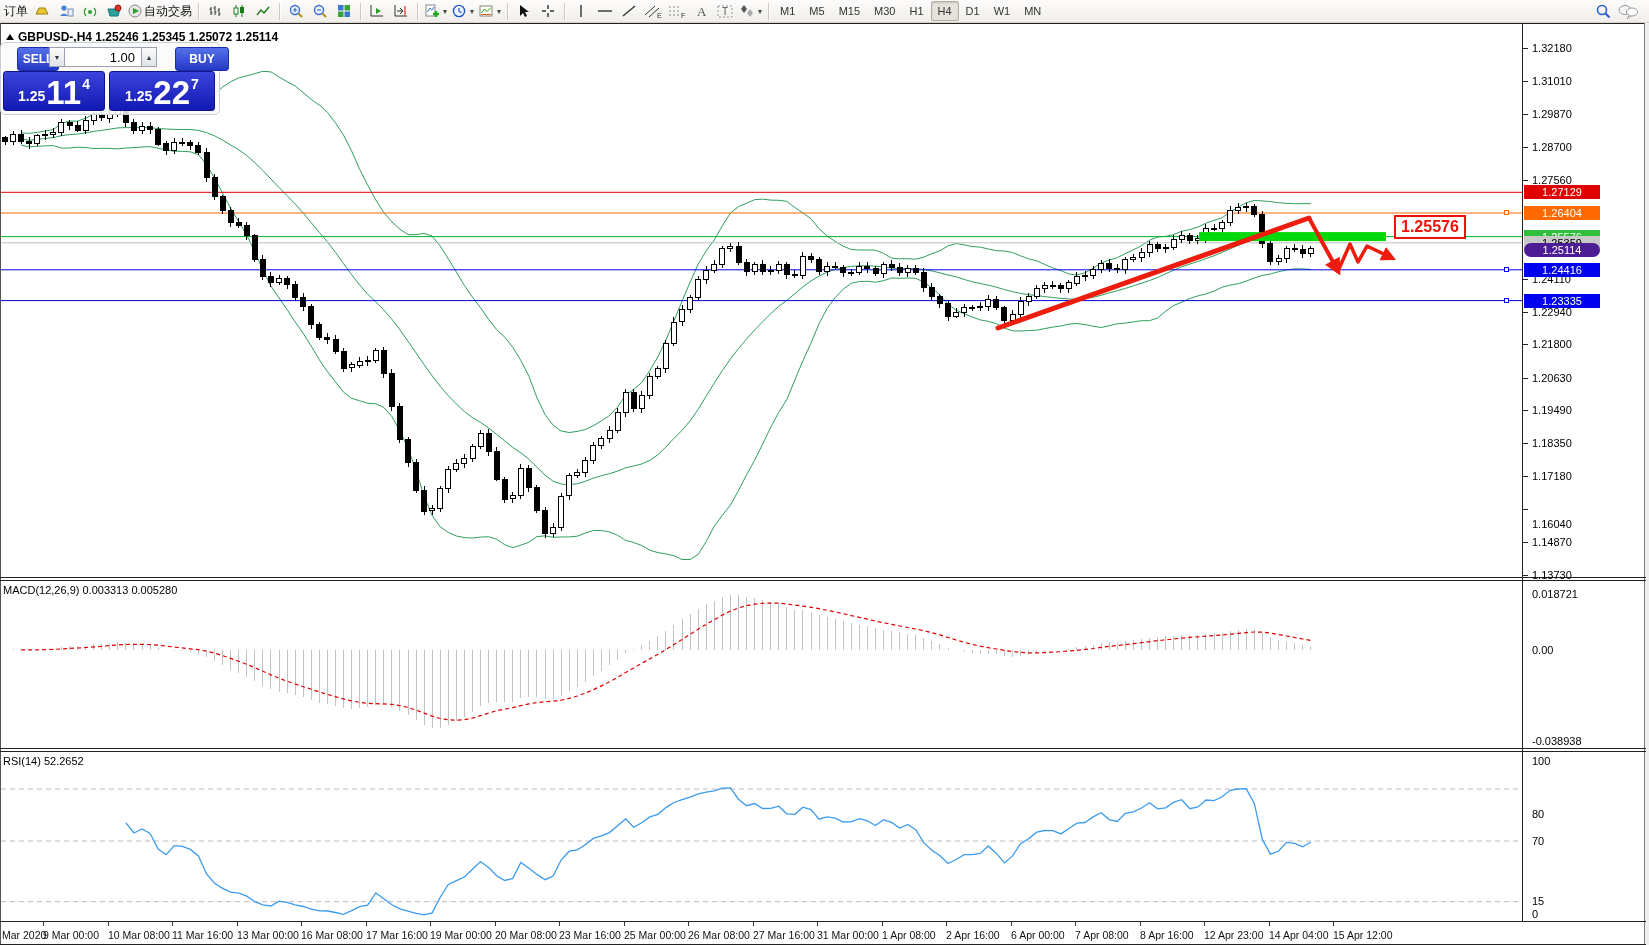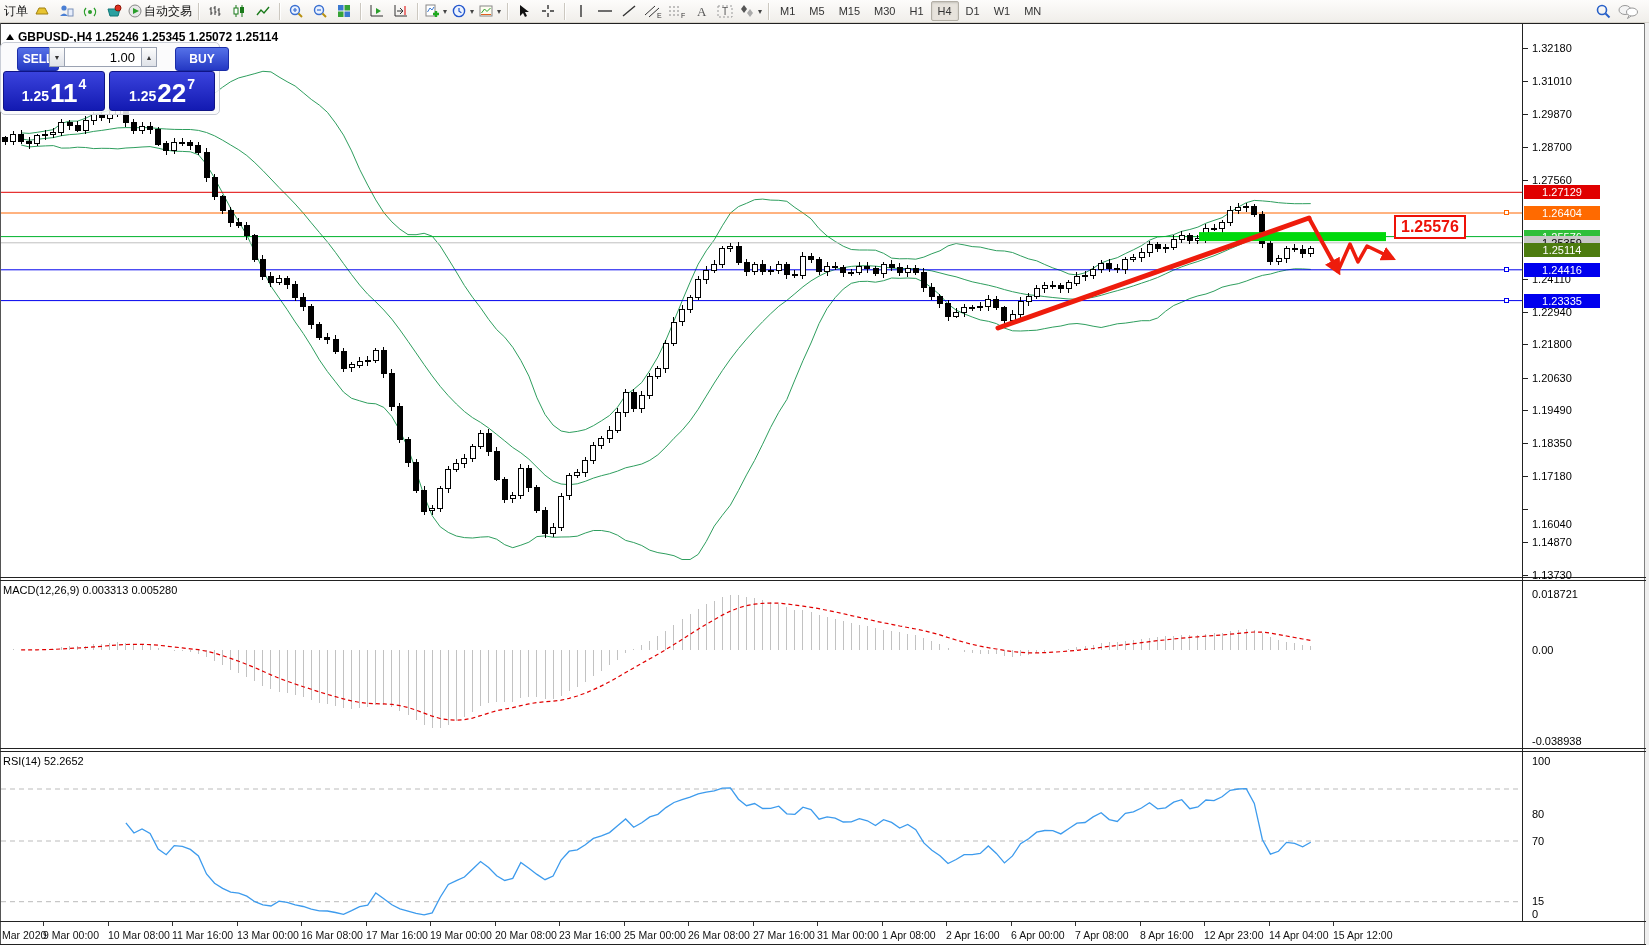--- a/index.html
+++ b/index.html
@@ -40,21 +40,21 @@
   .vol-arrow{width:16px;height:20px;background:linear-gradient(#fcfcfc,#dfe2e8);border:1px solid #9aa2b2;
              display:flex;align-items:center;justify-content:center;font-size:7px;color:#333;box-sizing:border-box;}
   #vol-value{flex:1;height:20px;background:#fff;border-top:1px solid #9aa2b2;border-bottom:1px solid #9aa2b2;
              display:flex;align-items:center;justify-content:flex-end;padding-right:6px;font-size:13px;color:#000;box-sizing:border-box;}
   .price-box{position:absolute;top:28px;height:40px;border-radius:3px;color:#fff;
              background:linear-gradient(#3a43dd,#131ab2);border:1px solid #0f1486;
              display:flex;align-items:flex-end;justify-content:center;padding-bottom:2px;box-sizing:border-box;}
   #sell-price{left:2px;width:102px;}
   #buy-price{left:108px;width:106px;}
   .pb-small{font-size:14px;font-weight:bold;margin-bottom:4px;}
-  .pb-big{font-size:26px;font-weight:bold;line-height:30px;margin:0 1px;text-align:right;}
+  .pb-big{font-size:33px;font-weight:bold;line-height:30px;margin:0 1px;text-align:right;}
   .pb-sup{font-size:14px;font-weight:bold;margin-bottom:16px;}
   
   .axis-tick-label{position:absolute;left:1532px;font-size:11px;color:#000;}
   .axis-tick-mark{position:absolute;left:1523px;width:5px;height:1px;background:#222;}
   .price-badge{position:absolute;left:1524px;width:76px;height:14px;font-size:11px;color:#fff;
                display:flex;align-items:center;justify-content:center;line-height:14px;}
   .level-marker{position:absolute;width:5px;height:5px;background:#fff;box-sizing:border-box;}
   
   .ind-header{position:absolute;left:3px;font-size:11px;color:#000;}
   .ind-axis-label{position:absolute;left:1532px;font-size:11px;color:#000;}
@@ -873,21 +873,21 @@
       <div class="axis-tick-label" style="top:518px;">1.16040</div>
       <div class="axis-tick-mark" style="top:542px;"></div>
       <div class="axis-tick-label" style="top:536px;">1.14870</div>
       <div class="axis-tick-mark" style="top:575px;"></div>
       <div class="axis-tick-label" style="top:569px;">1.13730</div>
       <div class="price-badge" style="top:185px;background:#e00000;color:#ffffff;">1.27129</div>
       <div class="price-badge" style="top:206px;background:#ff6a00;color:#ffffff;">1.26404</div>
       <div class="level-marker" style="left:1504px;top:210px;border:1px solid #ff6600;"></div>
       <div class="price-badge" style="top:230px;background:#2fbf3a;color:#ffffff;">1.25576</div>
       <div class="price-badge" style="top:236px;background:#c8c8c8;color:#000000;">1.25359</div>
-      <div class="price-badge" style="top:243px;background:#4d7c0f;color:#ffffff;">1.25114</div>
+      <div class="price-badge" style="top:243px;background:#4c1d95;color:#ffffff;border-radius:7px;">1.25114</div>
       <div class="price-badge" style="top:263px;background:#0000ee;color:#ffffff;">1.24416</div>
       <div class="level-marker" style="left:1504px;top:267px;border:1px solid #0000ee;"></div>
       <div class="price-badge" style="top:294px;background:#0000ee;color:#ffffff;">1.23335</div>
       <div class="level-marker" style="left:1504px;top:298px;border:1px solid #0000ee;"></div>
     </div>
   <div id="time-strip">
       <div class="time-label" style="left:1px;">Mar 2020</div>
       <div class="time-tick" style="left:42px;"></div>
       <div class="time-label" style="left:42px;">9 Mar 00:00</div>
       <div class="time-tick" style="left:107px;"></div>

